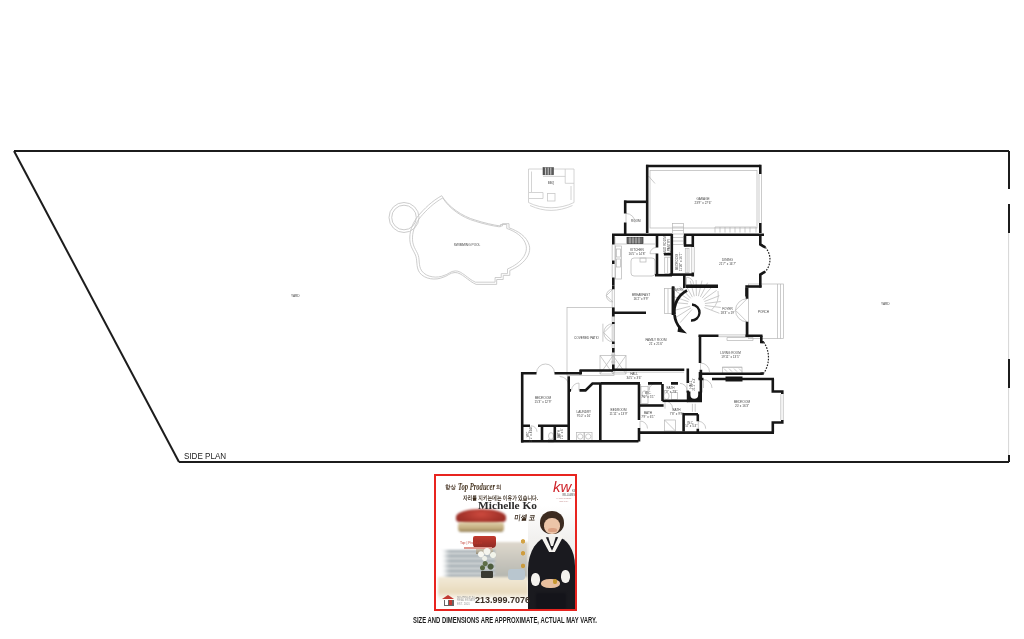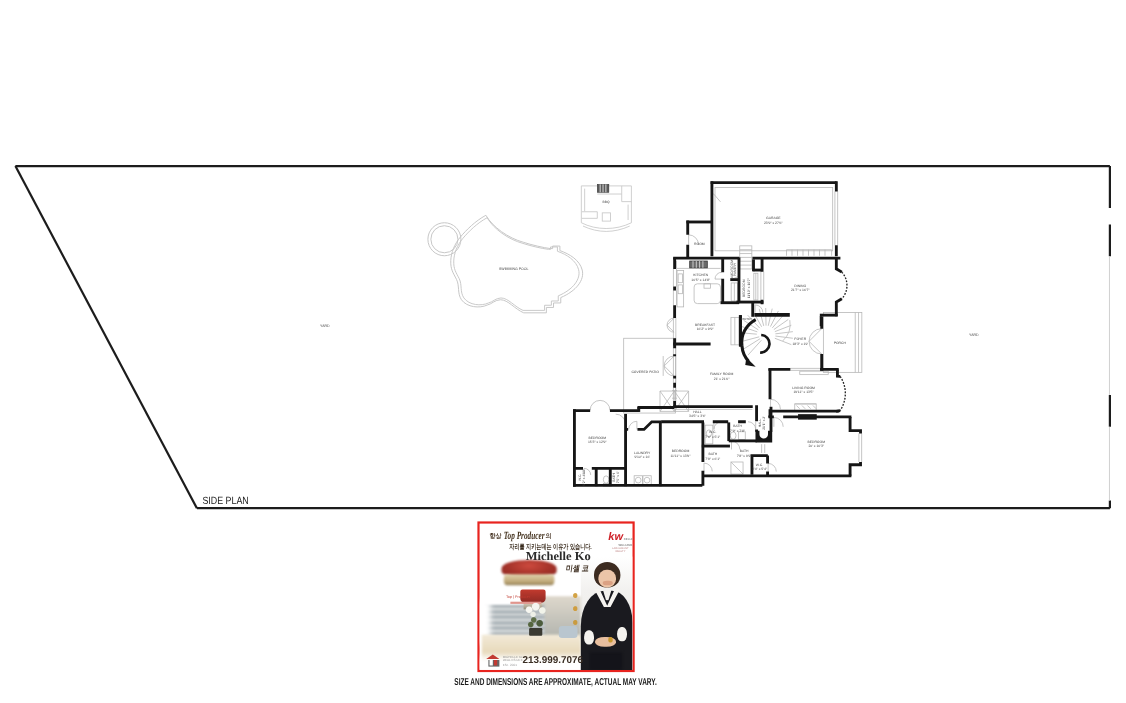--- a/index.html
+++ b/index.html
@@ -350,21 +350,21 @@
       <div style="position:absolute;left:19px;top:27px;width:10px;height:10px;background:#f3f1ed;clip-path:polygon(10% 0,90% 0,60% 100%,40% 100%);filter:blur(0.4px);"></div>
       <div style="position:absolute;left:3px;top:64px;width:9px;height:13px;border-radius:45%;background:#f4f2ee;filter:blur(0.7px);"></div>
       <div style="position:absolute;left:33px;top:61px;width:9px;height:13px;border-radius:45%;background:#f4f2ee;filter:blur(0.7px);"></div>
       <div style="position:absolute;left:13px;top:70px;width:19px;height:9px;border-radius:45%;background:#e8bf9f;filter:blur(0.6px);"></div>
       <div style="position:absolute;left:25px;top:70px;width:4px;height:5px;background:#c8982f;border-radius:40%;filter:blur(0.5px);"></div>
       <div style="position:absolute;left:8px;top:84px;width:30px;height:16px;background:#14141a;filter:blur(0.8px);"></div>
     </div>
   </div>
 
   <div style="position:absolute;left:117px;top:3px;width:22px;line-height:1;">
-    <span style="font-family:'Liberation Sans',sans-serif;font-weight:bold;font-style:italic;font-size:10px;color:#ce2027;">kw</span><span style="font-size:2.6px;color:#8a8a8a;font-weight:bold;">&nbsp;KELLER</span>
+    <span style="font-family:'Liberation Sans',sans-serif;font-weight:normal;font-style:italic;font-size:15px;color:#ce2027;">kw</span><span style="font-size:2.6px;color:#8a8a8a;font-weight:bold;">&nbsp;KELLER</span>
     <div style="font-size:2.6px;color:#8a8a8a;font-weight:bold;text-align:right;">WILLIAMS</div>
     <div style="font-size:2.4px;color:#c08a8a;margin-top:0.5px;text-align:center;">LARCHMONT REALTY</div>
   </div>
 
   <svg style="position:absolute;left:0;top:0;" width="139" height="60" viewBox="0 0 139 60">
     <text x="9" y="13" font-size="6" font-weight="bold" fill="#4a3828" textLength="11" lengthAdjust="spacingAndGlyphs" font-family="Liberation Sans,sans-serif">항상</text>
     <text x="22" y="14" font-size="10" font-style="italic" font-weight="bold" fill="#42301c" font-family="Liberation Serif,serif" textLength="37" lengthAdjust="spacingAndGlyphs">Top Producer</text>
     <text x="60" y="13" font-size="6" font-weight="bold" fill="#4a3828" textLength="5.5" lengthAdjust="spacingAndGlyphs" font-family="Liberation Sans,sans-serif">의</text>
     <text x="27" y="23.5" font-size="6.5" font-weight="bold" fill="#3a2c1e" textLength="75" lengthAdjust="spacingAndGlyphs" font-family="Liberation Sans,sans-serif">자리를 지키는데는 이유가 있습니다.</text>
     <text x="42" y="33" font-size="11" font-weight="bold" fill="#2b2b2b" font-family="Liberation Serif,serif" textLength="59" lengthAdjust="spacingAndGlyphs">Michelle Ko</text>

